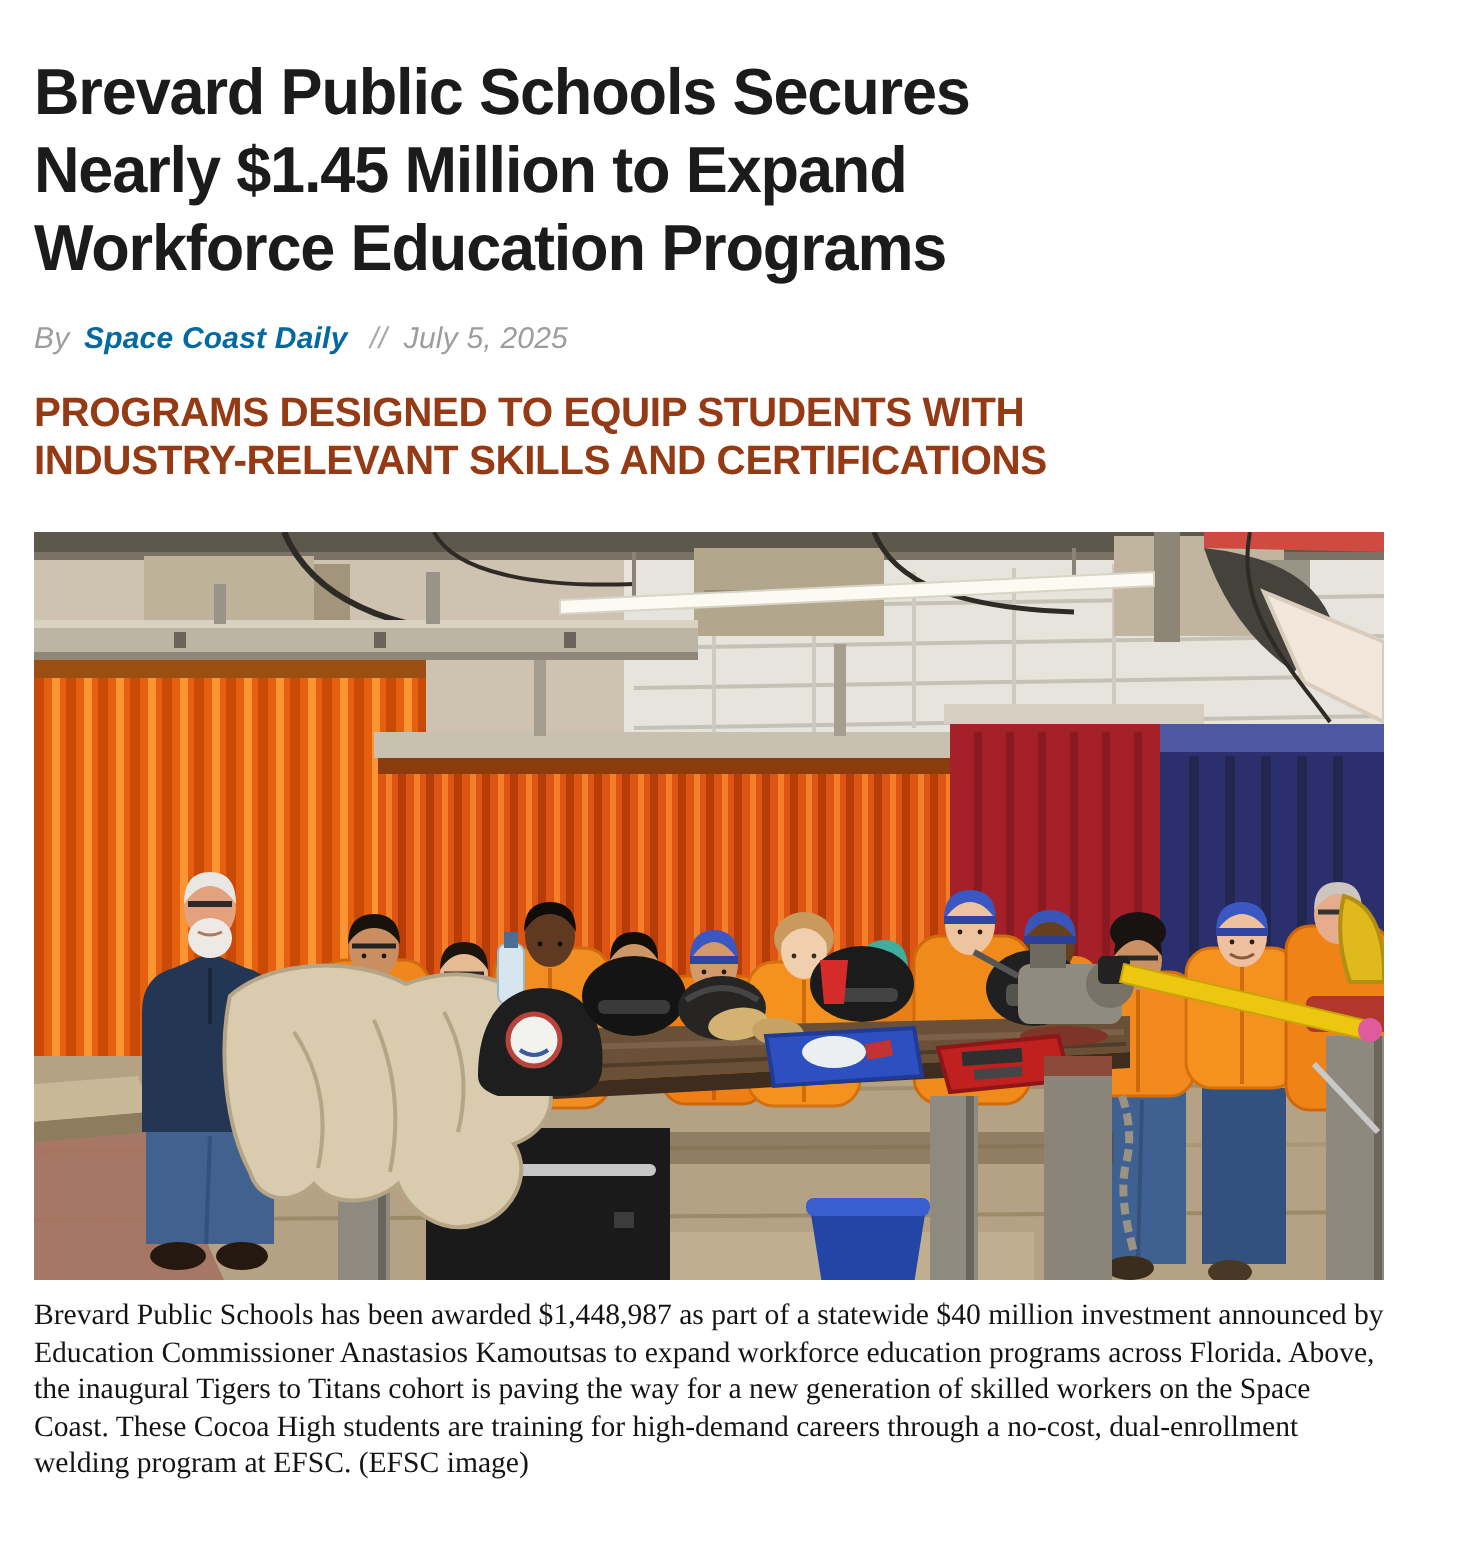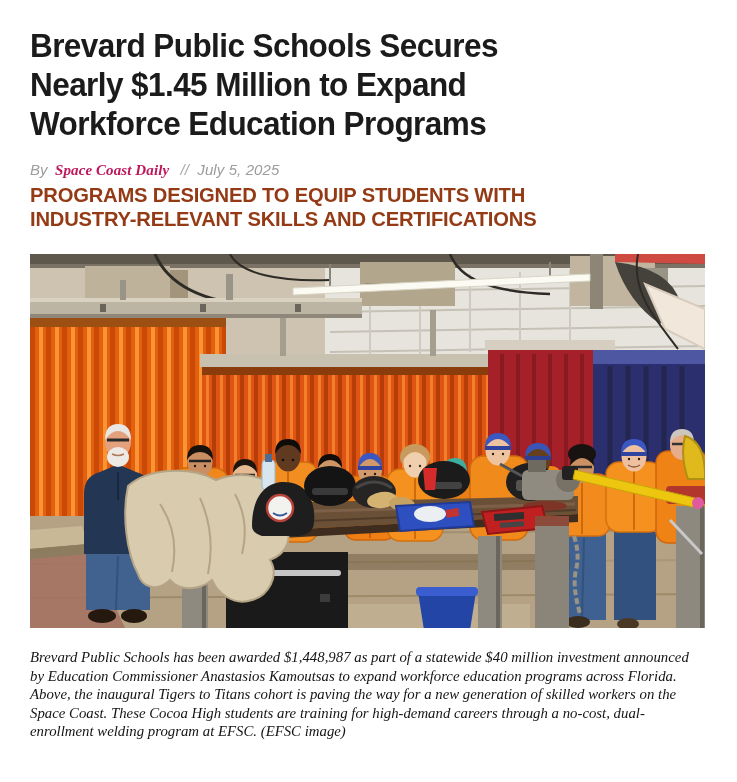--- a/index.html
+++ b/index.html
@@ -1,42 +1,42 @@
 <!DOCTYPE html>
 <html><head>
 <meta charset="utf-8">
 <style>
   html,body{margin:0;padding:0;}
   body{
     width:737px;height:782px;background:#ffffff;overflow:hidden;position:relative;
     font-family:"Liberation Sans",sans-serif;
   }
-  .article{position:absolute;left:30px;top:0;width:676px;}
+  .article{position:absolute;left:17px;top:0;width:676px;}
   .headline{
     margin:27px 0 0 0;color:#1b1b1b;font-weight:bold;
     font-size:32.5px;line-height:39px;letter-spacing:-0.6px;
     transform:scaleX(0.97);transform-origin:left top;
   }
   .headline span{display:block;white-space:nowrap;}
   .byline{
     margin-top:17px;font-style:italic;font-size:15px;color:#9d9d9d;
     letter-spacing:0.1px;
   }
-  .byline .author{font-weight:bold;color:#be185d;margin:11px 3px;font-family:Liberation Serif, serif;}
+  .byline .author{font-weight:bold;color:#0369a1;margin:11px 3px;}
   .byline .sep{color:#a8a8a8;margin:0 4px;}
   .subheadline{
-    margin-top:4px;font-weight:bold;color:#943a15;
+    margin-top:17px;font-weight:bold;color:#943a15;
     font-size:20.5px;line-height:23.5px;letter-spacing:-0.2px;
   }
   .subheadline span{display:block;white-space:nowrap;transform:scaleX(0.985);transform-origin:left top;}
   figure.photo{margin:24px 0 0 0;width:675px;height:374px;line-height:0;}
   figure.photo svg{display:block;}
   .caption{
-    margin-top:20px;width:676px;
-    font-family:"Liberation Serif","DejaVu Serif",serif;font-style:italic;
+    margin-top:9px;width:676px;
+    font-family:"Liberation Serif","DejaVu Serif",serif;
     font-size:14.8px;line-height:18.6px;color:#141414;letter-spacing:0px;
   }
 </style>
 </head>
 <body>
 
 <div class="article">
 
   <h1 class="headline">
     <span>Brevard Public Schools Secures</span>

